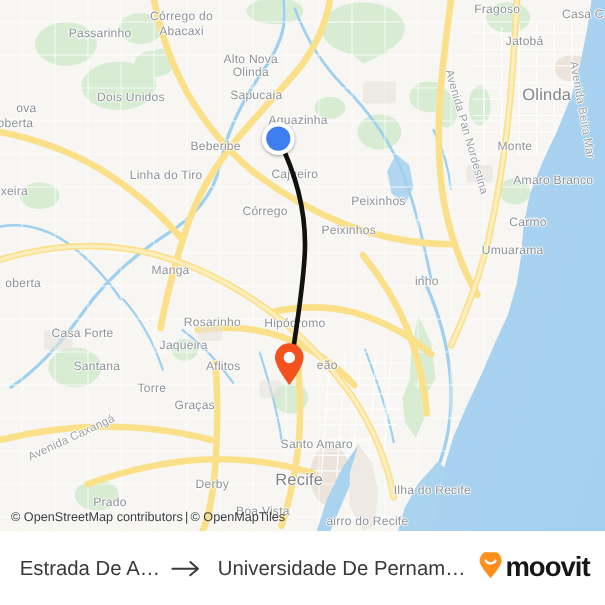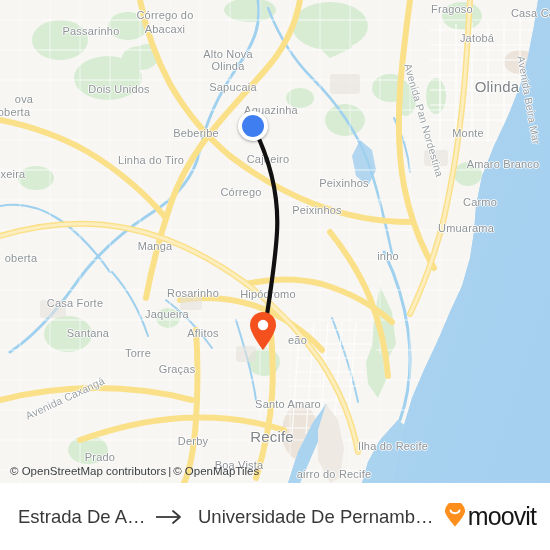--- a/index.html
+++ b/index.html
@@ -171,21 +171,21 @@
     align-items: center;
   }
   .brand {
     flex: 0 0 auto;
     display: flex;
     align-items: center;
     margin-left: 8px;
   }
   .brand-name {
     font-size: 25px;
-    font-weight: normal;
+    font-weight: bold;
     color: #161616;
     letter-spacing: -0.9px;
     margin-left: 2px;
     font-family: "Liberation Sans", sans-serif;
   }
 </style>
 </head>
 <body>
 
 <div id="app">
@@ -354,21 +354,21 @@
         <div class="map-label" style="left: 155px; top: 246px;">Manga</div>
         <div class="map-label" style="left: 21px; top: 258px;">oberta</div>
         <div class="map-label" style="left: 388px; top: 256px;">inho</div>
         <div class="map-label" style="left: 193px; top: 293px;">Rosarinho</div>
         <div class="map-label" style="left: 268px; top: 294px;">Hipódromo</div>
         <div class="map-label" style="left: 75px; top: 303px;">Casa Forte</div>
         <div class="map-label" style="left: 167px; top: 314px;">Jaqueira</div>
         <div class="map-label" style="left: 203px; top: 333px;">Aflitos</div>
         <div class="map-label" style="left: 88px; top: 333px;">Santana</div>
         <div class="map-label" style="left: 138px; top: 353px;">Torre</div>
-        <div class="map-label" style="left: 285px; top: 340px; padding-left: 25px;">eão</div>
+        <div class="map-label" style="left: 285px; top: 332px; padding-left: 25px;">eão</div>
         <div class="map-label" style="left: 177px; top: 369px;">Graças</div>
         <div class="map-label road" style="left: 65px; top: 398px; transform: translate(-50%, -50%) rotate(-25deg);">Avenida Caxangá</div>
         <div class="map-label" style="left: 288px; top: 404px;">Santo Amaro</div>
         <div class="map-label" style="left: 193px; top: 441px;">Derby</div>
         <div class="map-label big" style="left: 272px; top: 437px; text-align: center;">Recife</div>
         <div class="map-label" style="left: 353px; top: 446px; margin-left: 40px;">Ilha do Recife</div>
         <div class="map-label" style="left: 100px; top: 457px;">Prado</div>
         <div class="map-label" style="left: 239px; top: 465px;">Boa Vista</div>
         <div class="map-label" style="left: 334px; top: 474px;">airro do Recife</div>
         <div class="map-label road" style="left: 424px; top: 120px; transform: translate(-50%, -50%) rotate(74deg);">Avenida Pan Nordestina</div>

